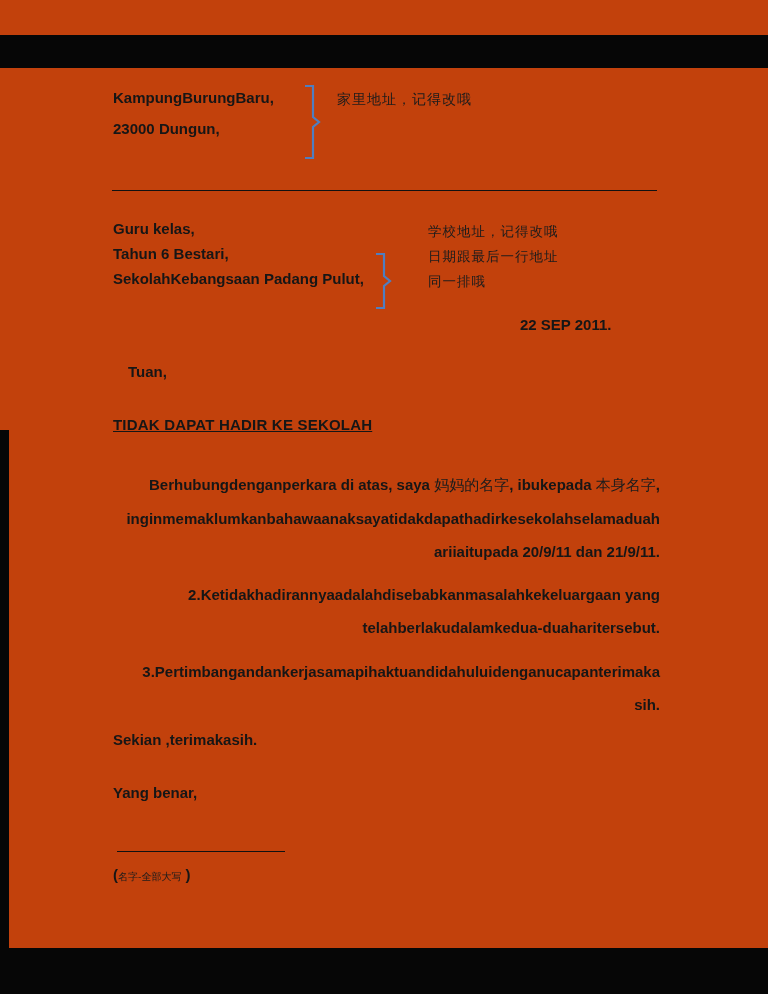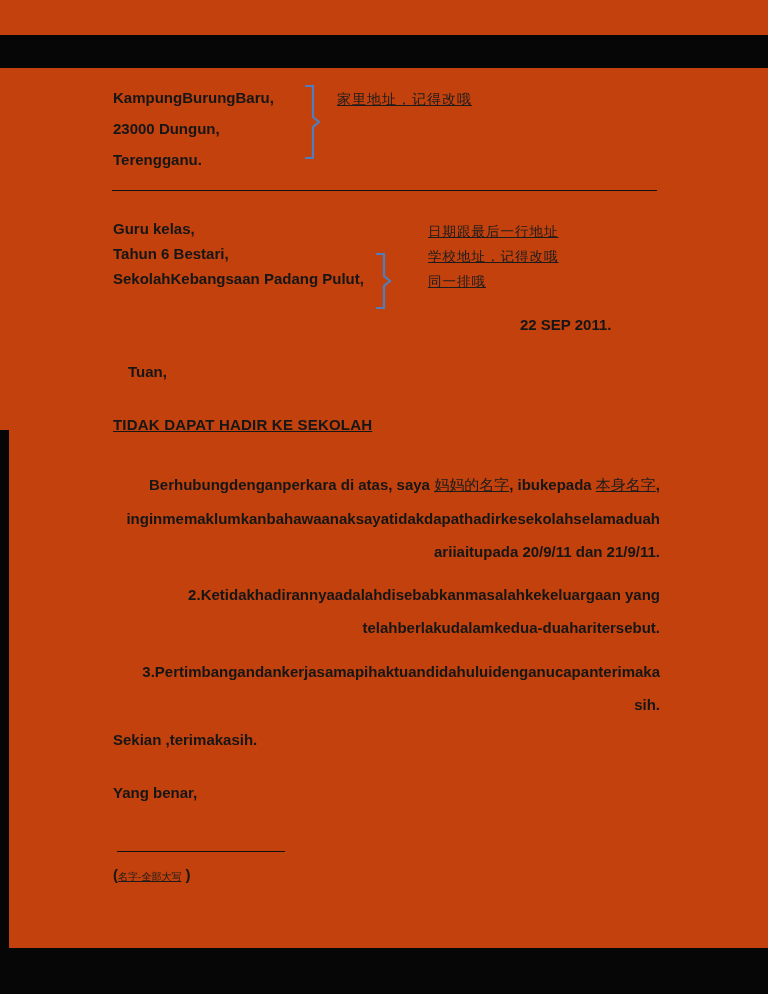--- a/index.html
+++ b/index.html
@@ -22,21 +22,20 @@
 
   .txt { position: absolute; color: #161616; font-weight: bold; font-size: 15px; }
 
   .sender-block { left: 113px; top: 82px; line-height: 31px; }
   .recipient-block { left: 113px; top: 216px; line-height: 25px; }
 
   .cjk {
     font-family: "DejaVu Serif", "Liberation Serif", serif;
     font-weight: normal;
     color: #1c1c1c;
-    text-decoration: underline;
   }
   .sender-annot { left: 337px; top: 91px; font-size: 14px; letter-spacing: 1px; }
   .recipient-annots { left: 428px; top: 219px; font-size: 13.5px; line-height: 25px; letter-spacing: 1px; }
 
   .divider {
     position: absolute; left: 112px; top: 190px;
     width: 545px; height: 0; border-top: 1.5px solid #111;
   }
 
   .bracket { position: absolute; }
@@ -69,21 +68,20 @@
 
 <div class="page">
 
   <div class="bar bar-top"></div>
   <div class="bar bar-bottom"></div>
   <div class="bar bar-left"></div>
 
   <div class="txt sender-block">
     <div>KampungBurungBaru,</div>
     <div>23000  Dungun,</div>
-    <div>Terengganu.</div>
   </div>
 
   <div class="bracket bracket-1">
     <svg width="22" height="76" viewBox="0 0 22 76">
       <path d="M3 2 H11 V33 L17 38 L11 43 V74 H3" fill="none" stroke="#4f7ec0" stroke-width="2.2"></path>
     </svg>
   </div>
 
   <div class="txt cjk sender-annot">家里地址，记得改哦</div>
 
@@ -95,22 +93,22 @@
     <div>SekolahKebangsaan Padang Pulut,</div>
   </div>
 
   <div class="bracket bracket-2">
     <svg width="22" height="58" viewBox="0 0 22 58">
       <path d="M3 2 H11 V24 L17 29 L11 34 V56 H3" fill="none" stroke="#4f7ec0" stroke-width="2.2"></path>
     </svg>
   </div>
 
   <div class="txt cjk recipient-annots">
+    <div>学校地址，记得改哦</div>
     <div>日期跟最后一行地址</div>
-    <div>学校地址，记得改哦</div>
     <div>同一排哦</div>
   </div>
 
   <div class="txt date-line">22 SEP 2011.</div>
 
   <div class="txt salutation">Tuan,</div>
 
   <div class="txt subject">TIDAK DAPAT HADIR KE SEKOLAH</div>
 
   <div class="txt body-par par-1">

